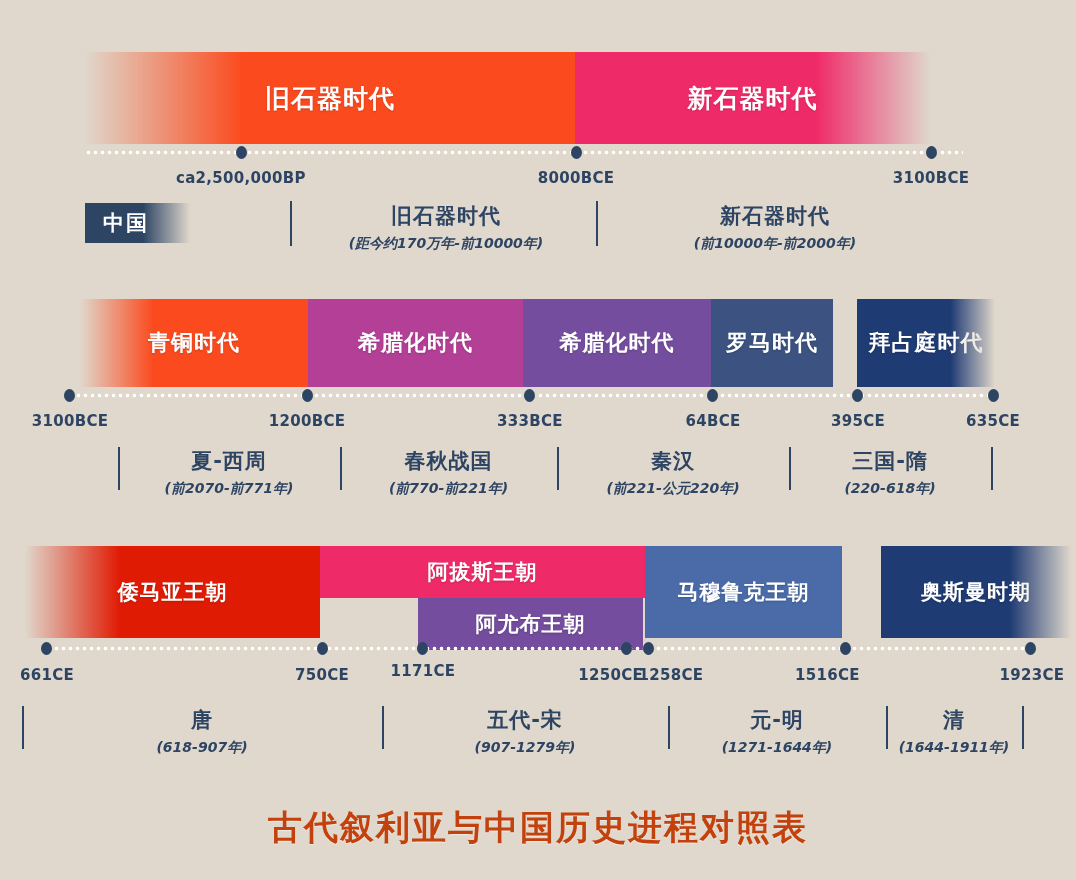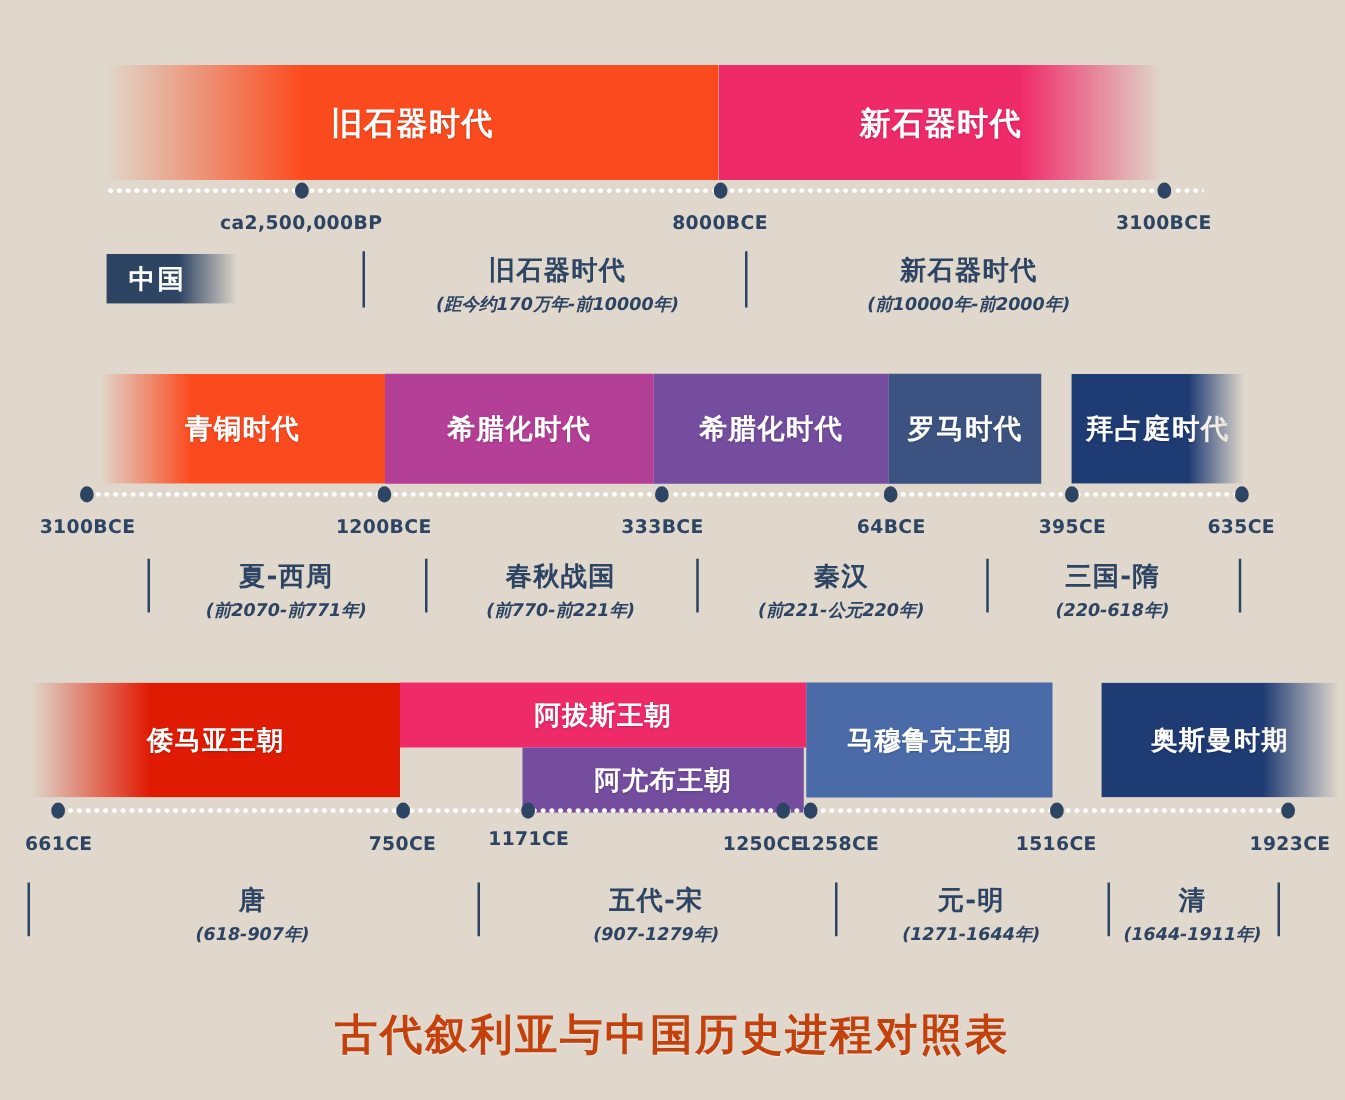--- a/index.html
+++ b/index.html
@@ -219,21 +219,21 @@
   <div class="axis-dot" style="left:417px;top:642px;"></div>
   <div class="axis-dot" style="left:621px;top:642px;"></div>
   <div class="axis-dot" style="left:643px;top:642px;"></div>
   <div class="axis-dot" style="left:840px;top:642px;"></div>
   <div class="axis-dot" style="left:1025px;top:642px;"></div>
   <div class="axis-label" style="left:-3px;top:666px;width:100px;text-align:center;">661CE</div>
   <div class="axis-label" style="left:272px;top:666px;width:100px;text-align:center;">750CE</div>
   <div class="axis-label" style="left:373px;top:662px;width:100px;text-align:center;">1171CE</div>
   <div class="axis-label" style="left:563px;top:666px;width:80px;text-align:right;">1250CE</div>
   <div class="axis-label" style="left:631px;top:666px;width:80px;text-align:center;">1258CE</div>
-  <div class="axis-label" style="left:795px;top:666px;width:100px;text-align:center;">1516CE</div>
+  <div class="axis-label" style="left:795px;top:666px;width:100px;">1516CE</div>
   <div class="axis-label" style="left:982px;top:666px;width:100px;text-align:center;">1923CE</div>
 
   <div class="divider" style="left:22px;top:706px;height:43px;"></div>
   <div class="divider" style="left:382px;top:706px;height:43px;"></div>
   <div class="divider" style="left:668px;top:706px;height:43px;"></div>
   <div class="divider" style="left:886px;top:706px;height:43px;"></div>
   <div class="divider" style="left:1022px;top:706px;height:43px;"></div>
   <div class="dyn" style="left:22px;top:708px;width:360px;">
     <div class="dyn-name">唐</div>
     <div class="dyn-range">(618-907年)</div>

